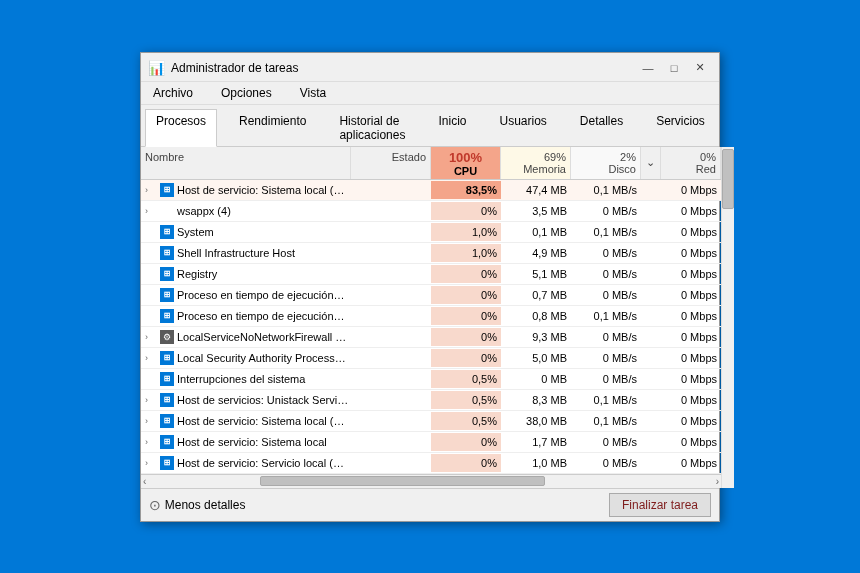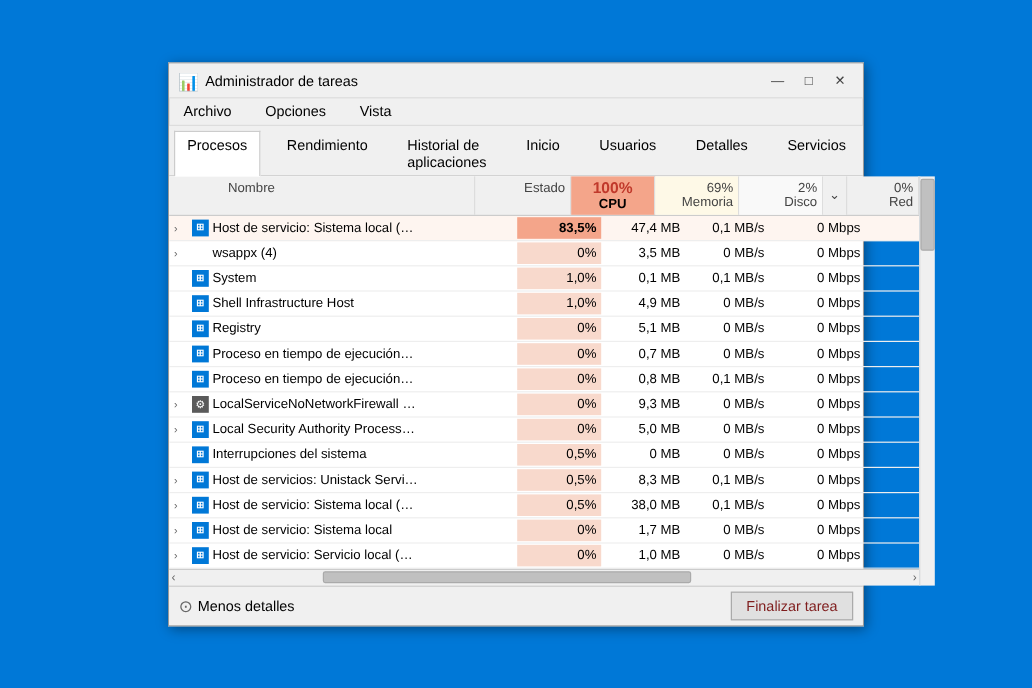--- a/index.html
+++ b/index.html
@@ -101,41 +101,40 @@
       background: #fff;
       flex: 1;
       display: flex;
       flex-direction: column;
     }
     .table-header {
       display: grid;
       grid-template-columns: 210px 80px 70px 70px 70px 20px 60px;
       border-bottom: 1px solid #ccc;
       background: #f0f0f0;
-      padding-left: 45px;
     }
     .col-header {
       padding: 4px 4px;
       font-size: 11px;
       color: #444;
       border-right: 1px solid #ddd;
       text-align: right;
       cursor: pointer;
       user-select: none;
     }
     .col-header:first-child { text-align: left; }
     .col-header.cpu-header {
       background: #f4a58a;
       color: #000;
       font-weight: bold;
       text-align: center;
       display: flex;
       flex-direction: column;
       align-items: center;
-      justify-content: center;
+      justify-content: flex-end;
       padding: 2px 4px;
     }
     .col-header.cpu-header .pct { font-size: 13px; font-weight: bold; color: #c0392b; }
     .col-header.cpu-header .lbl { font-size: 11px; font-weight: bold; }
     .col-header.mem-header { background: #fef9e7; }
     .col-header.disk-header { background: #f9f9f9; }
     .col-header.sort-indicator { display: flex; align-items: center; justify-content: center; background: #f0f0f0; }
     .table-body {
       flex: 1;
       overflow: hidden;

